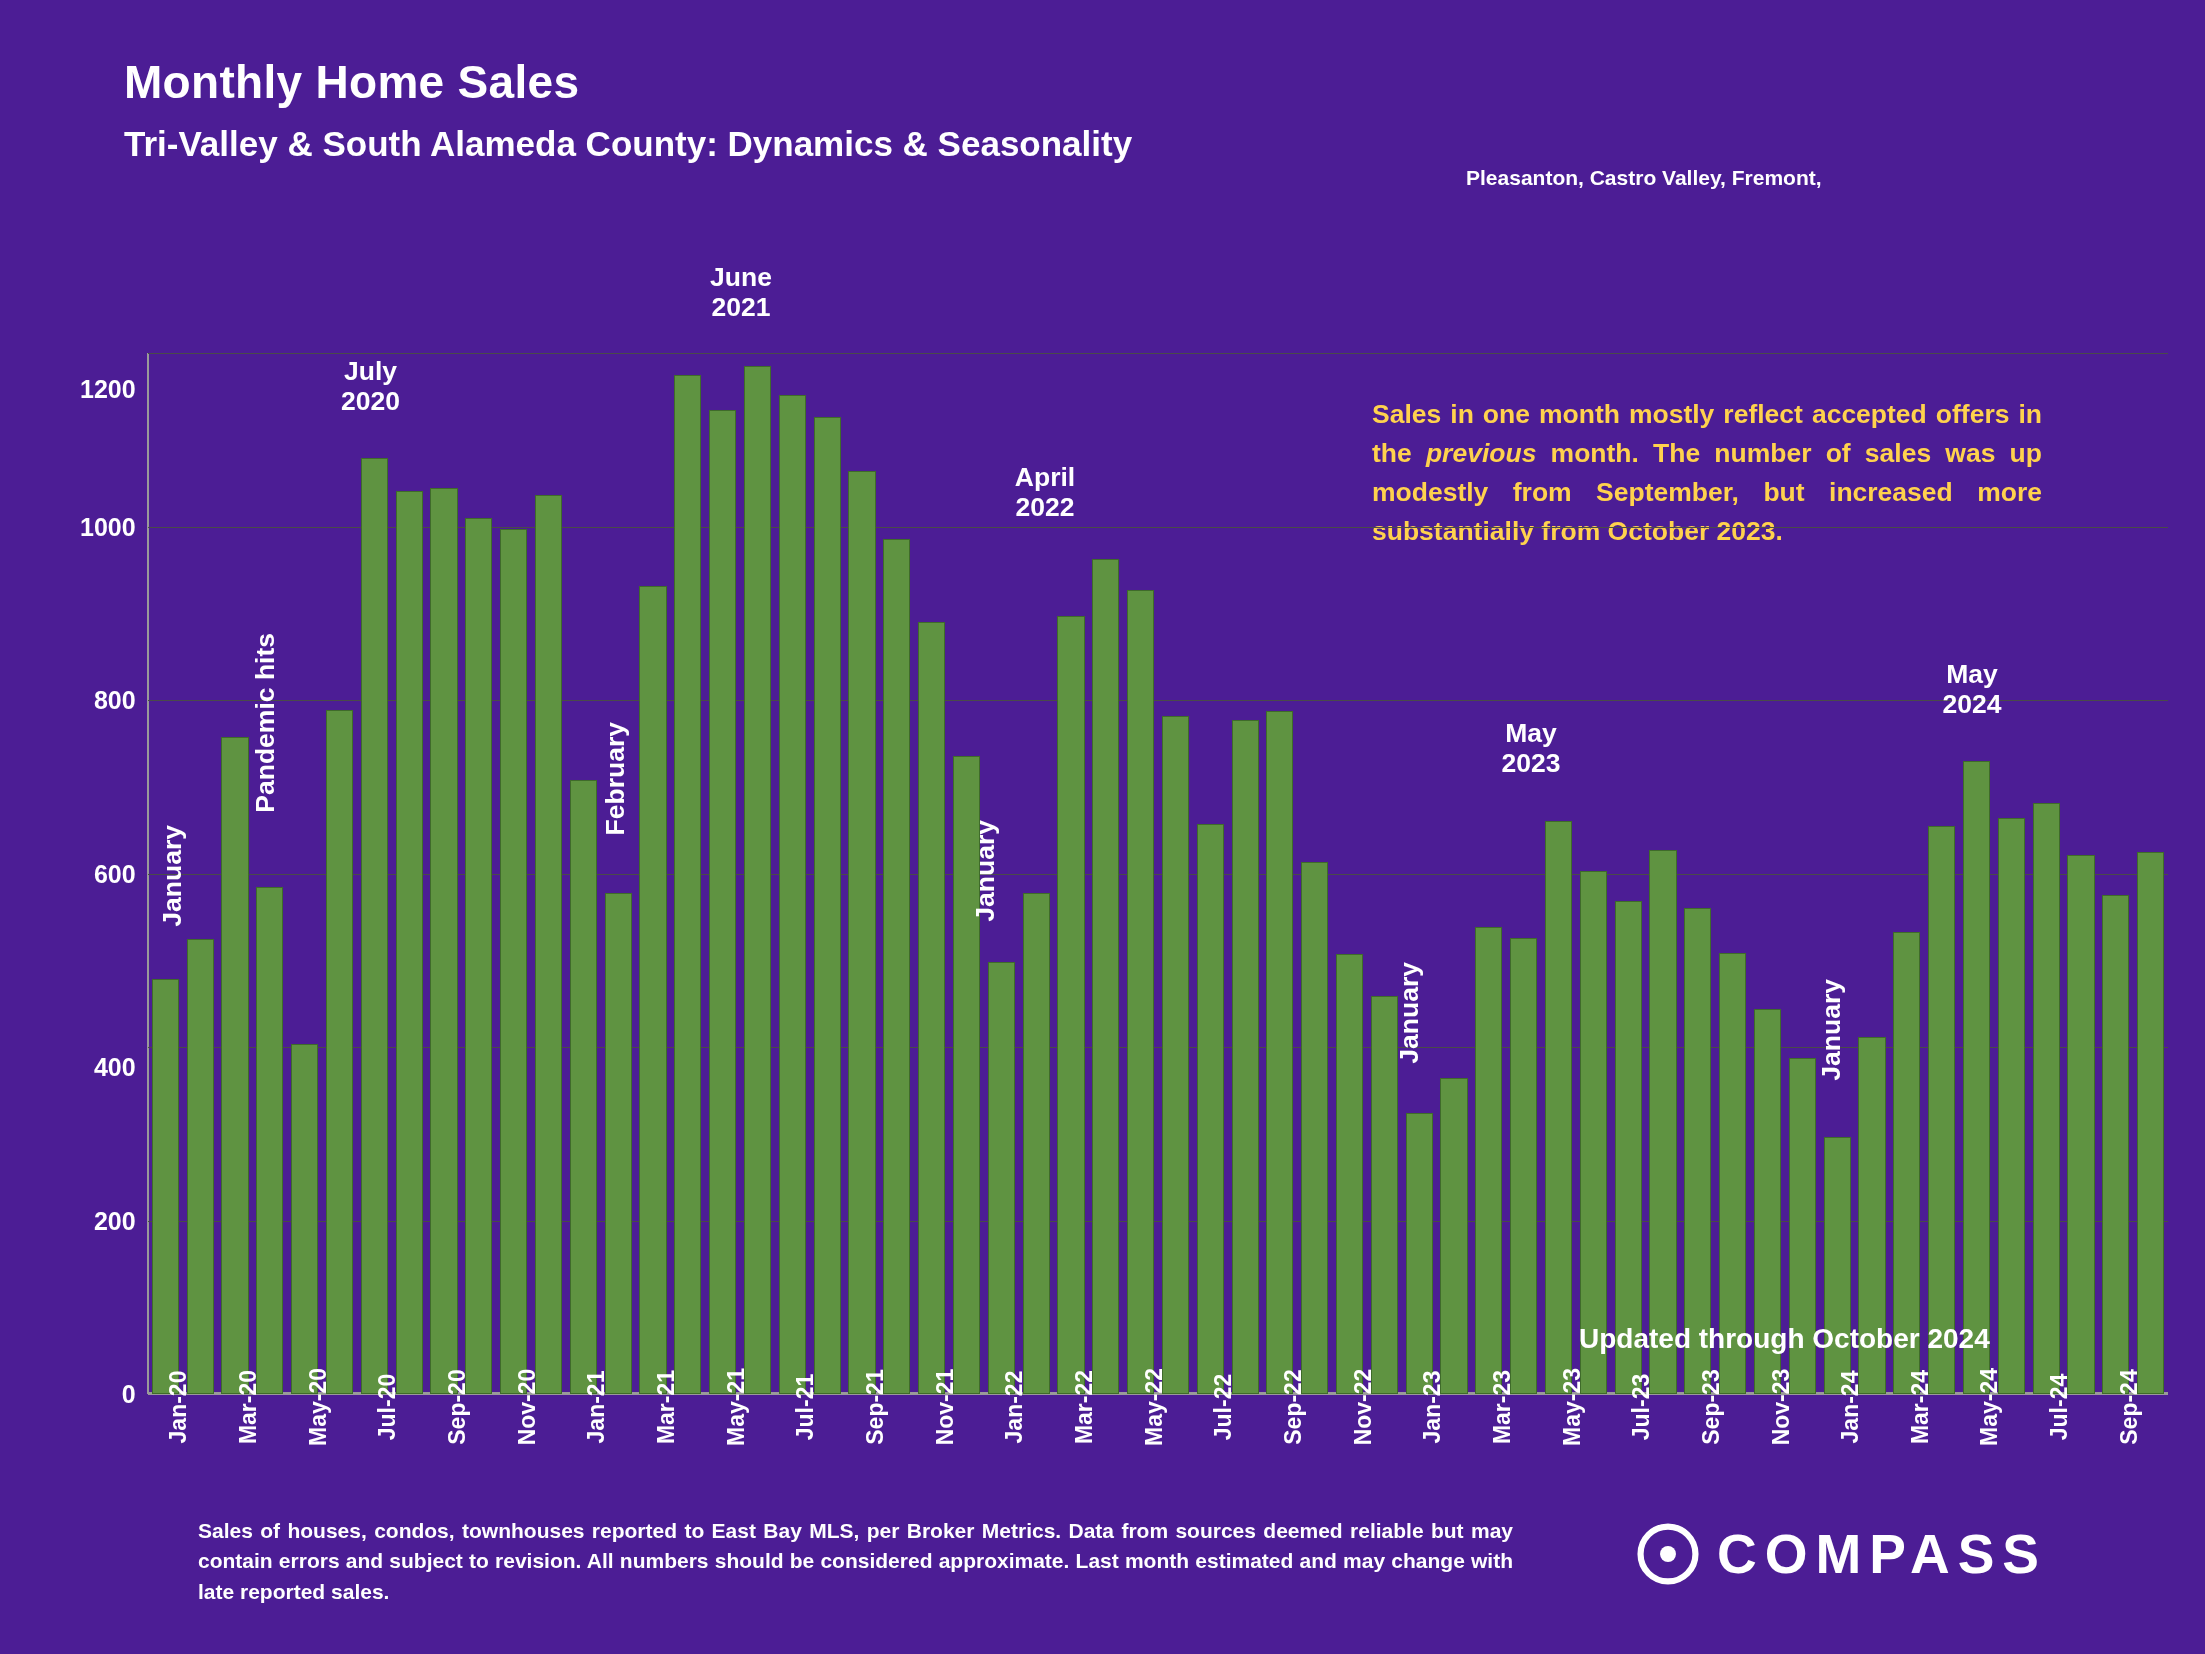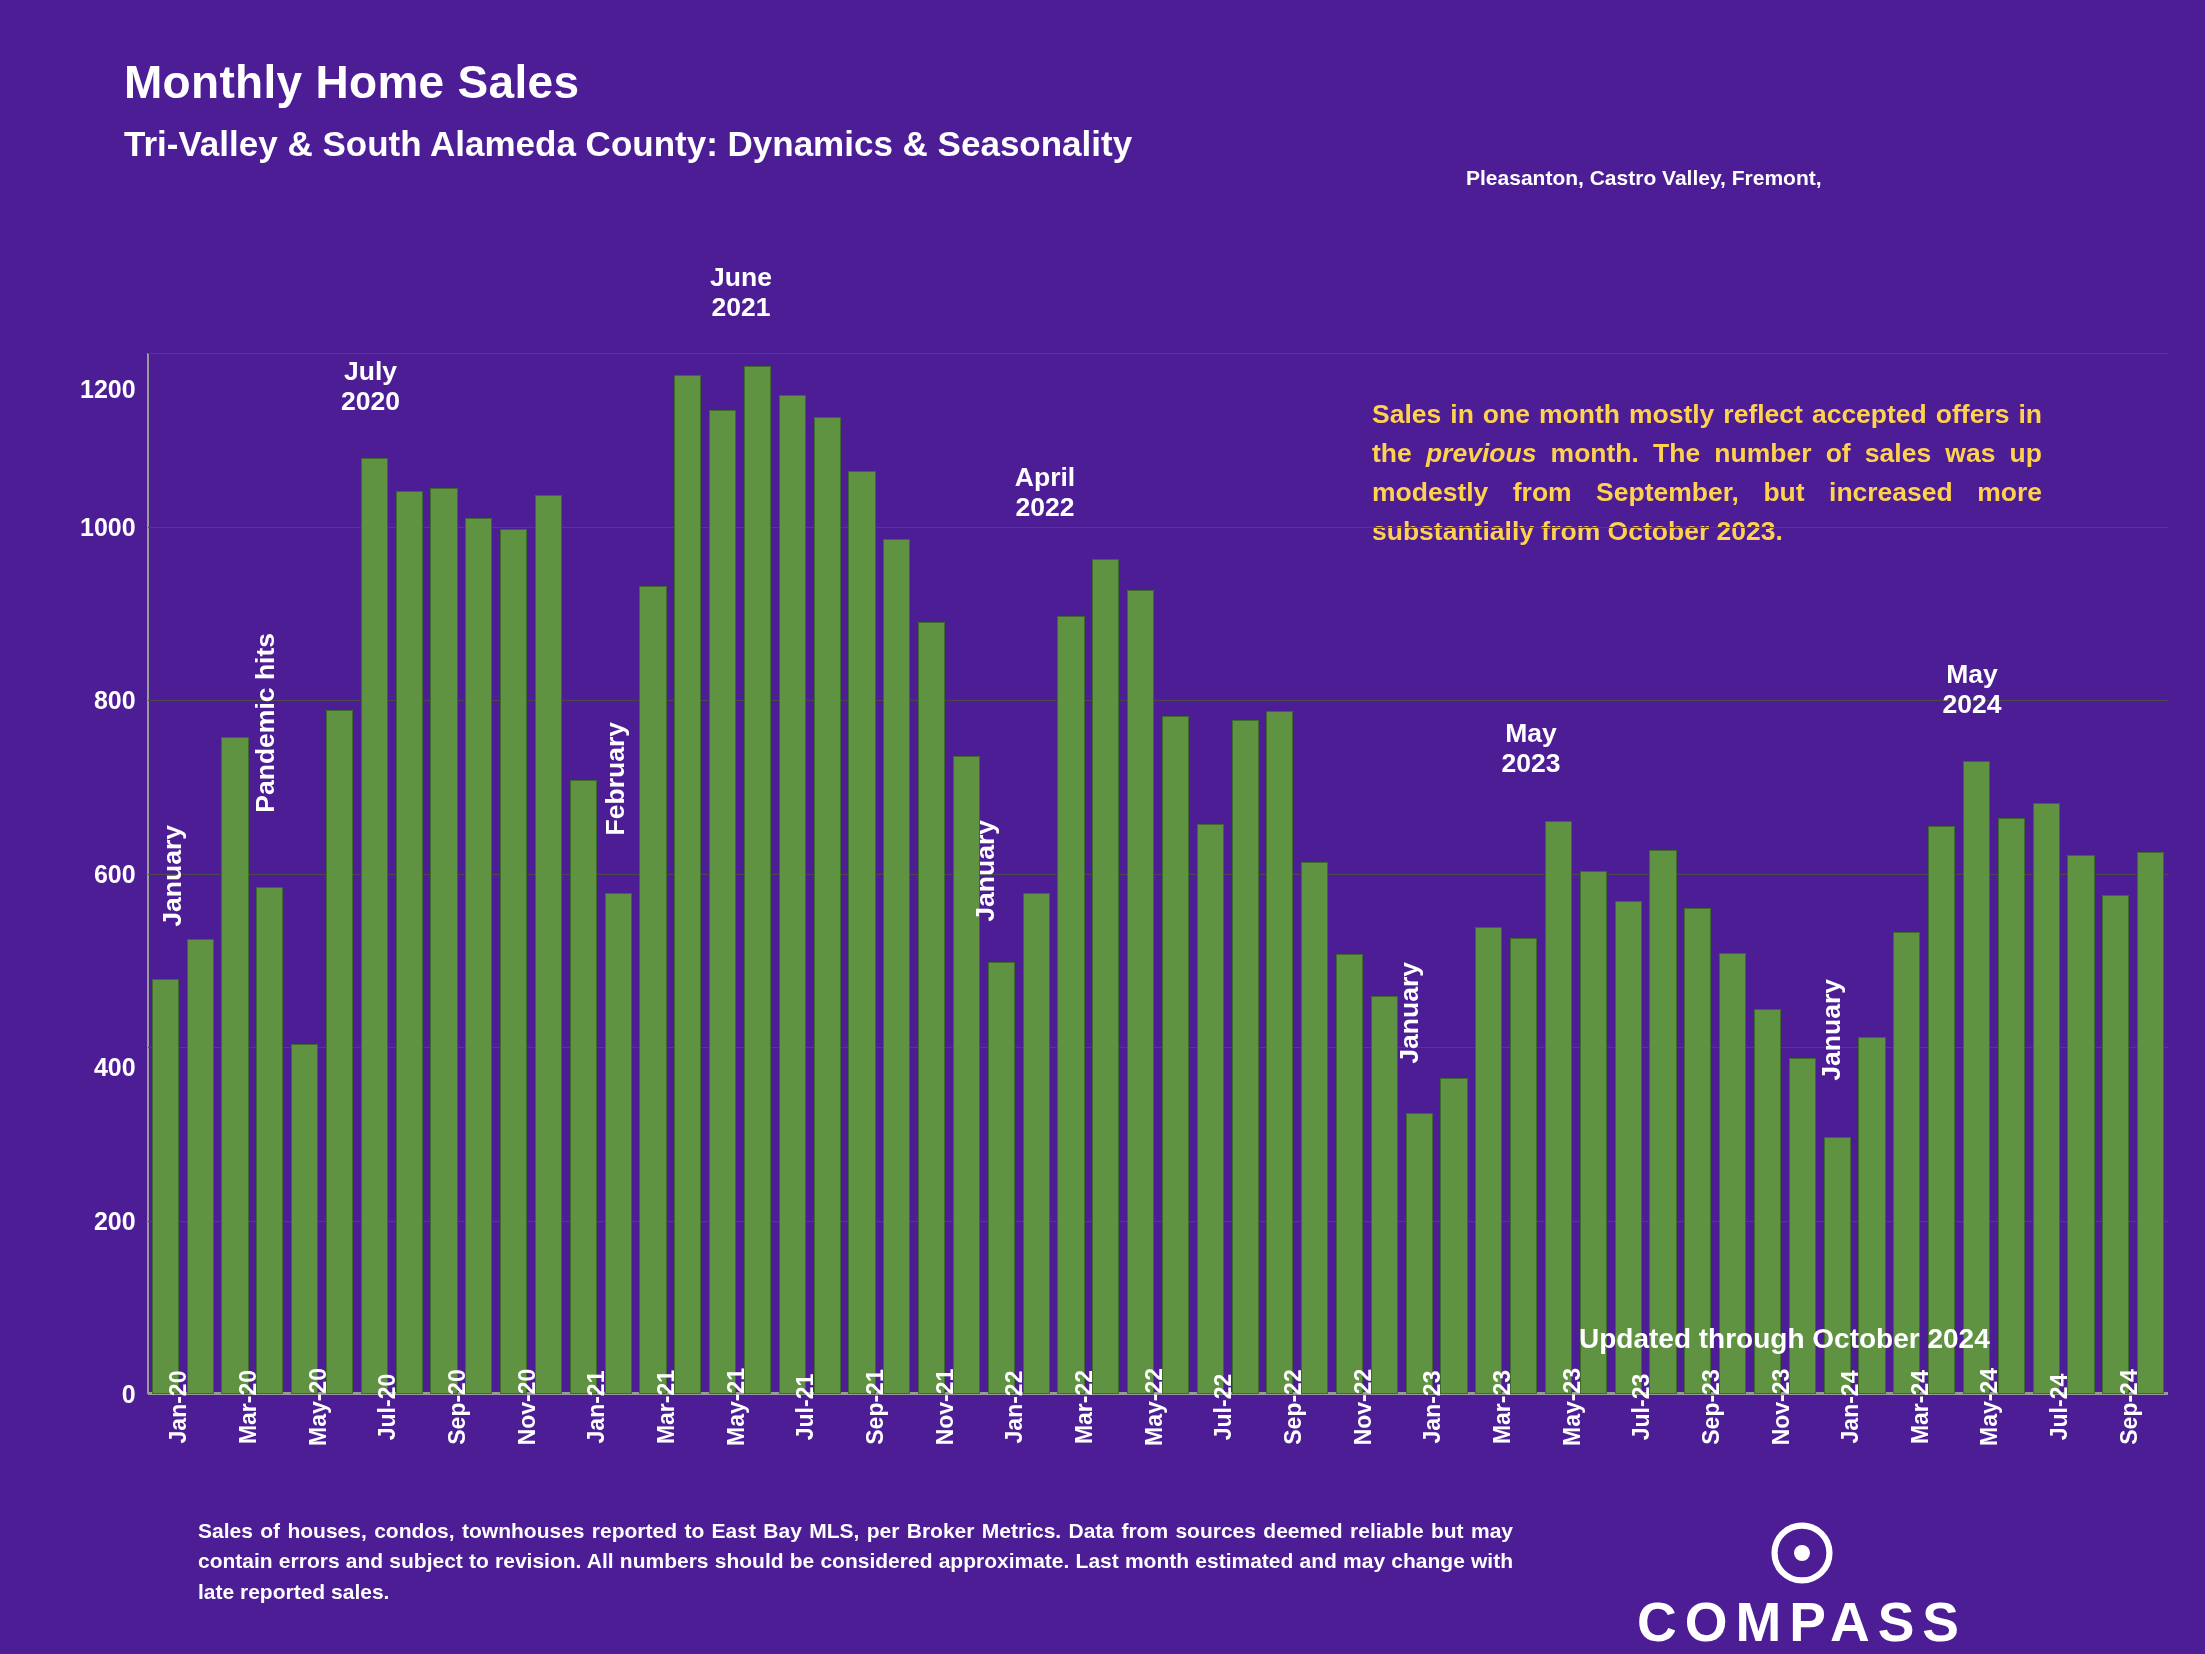--- a/index.html
+++ b/index.html
@@ -96,21 +96,21 @@
   }
 
   
   .footnote{
     position:absolute;left:198px;top:1516px;width:1315px;
     font-size:21px;font-weight:bold;color:#fff;line-height:1.45;
     text-align:justify;
   }
   .logo{
     position:absolute;left:1637px;top:1522px;
-    display:flex;align-items:center;gap:6px;flex-direction:column;
+    display:flex;align-items:center;gap:18px;
   }
   .logo-text{
     font-size:55px;font-weight:bold;color:#fff;letter-spacing:8px;
   }
 </style>
 </head>
 <body>
 
 <div class="root">
 

